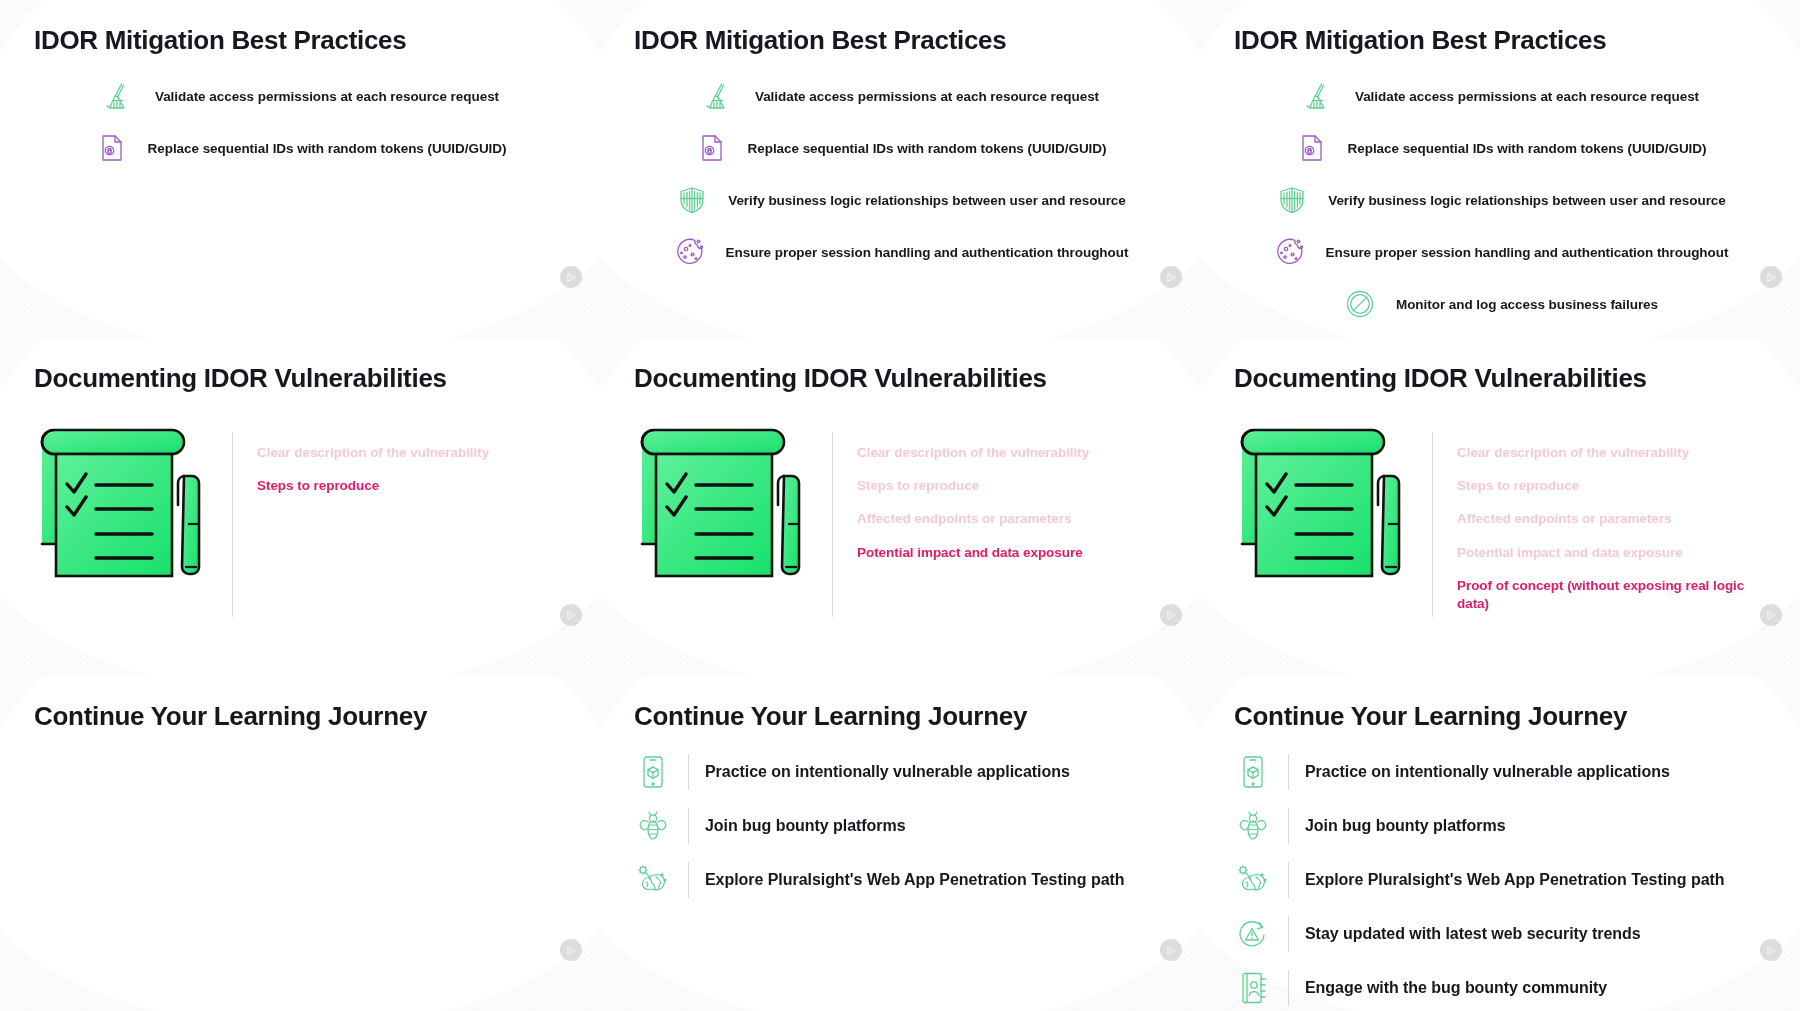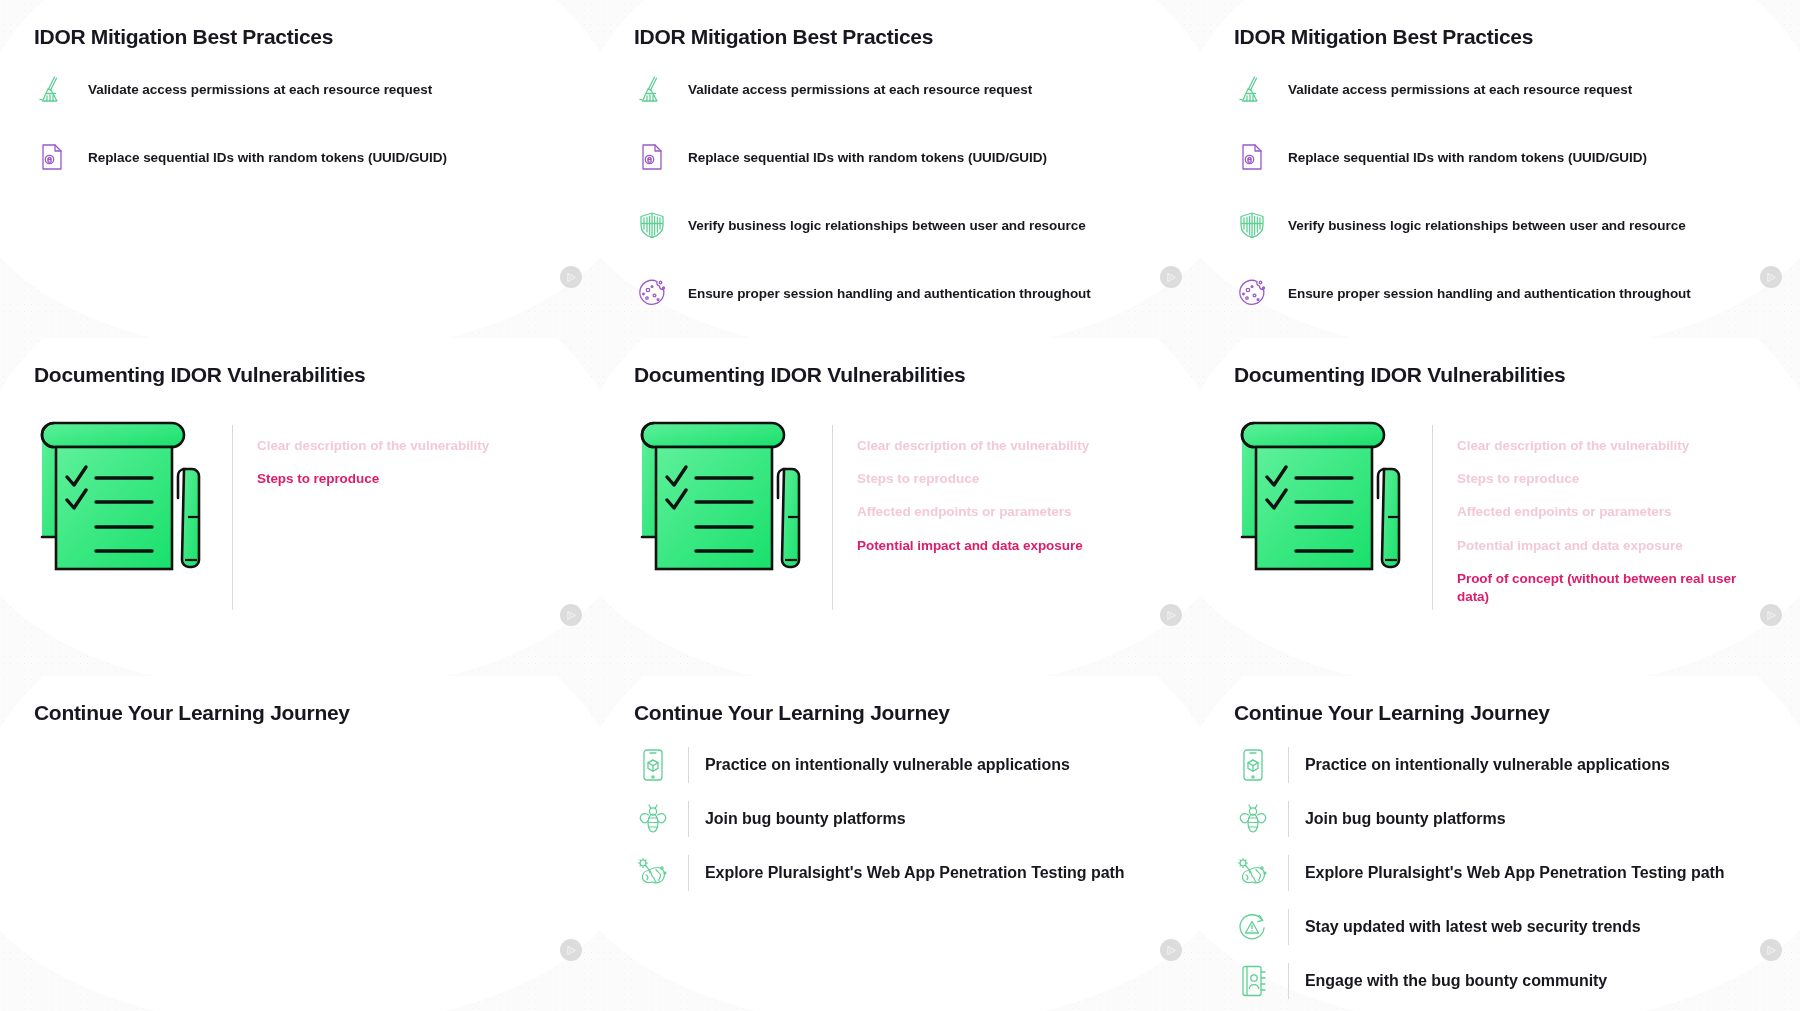--- a/index.html
+++ b/index.html
@@ -29,29 +29,29 @@
     content:"";
     position:absolute;left:-6%;right:-6%;top:-28%;height:132%;
     background:#ffffff;
     border-radius:50% 50% 46% 46%/60% 60% 40% 40%;
     box-shadow:0 0 0 0 rgba(0,0,0,0);
     z-index:0;
   }
   .panel-inner{position:relative;z-index:2;padding:0 34px;height:100%;box-sizing:border-box;}
 
   h2.slide-title{
-    font-size:21px;
+    font-size:26px;
     font-weight:bold;
     color:#17171f;
     letter-spacing:-0.3px;
     margin:0;
     padding-top:25px;
   }
   
-  .bullets{margin-top:22px;display:flex;flex-direction:column;gap:32px;}
+  .bullets{margin-top:22px;display:flex;flex-direction:column;gap:16px;align-items:center;}
   .bullet{display:flex;align-items:center;gap:18px;}
   .bullet .ico{width:36px;height:36px;flex:0 0 36px;display:flex;align-items:center;justify-content:center;}
   .bullet .txt{
     font-size:13.5px;font-weight:bold;color:#17171f;letter-spacing:-0.05px;
   }
   
   .docrow{display:flex;align-items:flex-start;margin-top:30px;height:200px;}
   .doc-art{width:190px;flex:0 0 190px;position:relative;height:185px;}
   .divline{width:1px;background:#d8d8dd;align-self:stretch;margin:8px 0 0 8px;height:185px;}
   .doc-list{padding-left:24px;padding-top:20px;display:flex;flex-direction:column;gap:15px;}
@@ -367,21 +367,21 @@
             <path d="M154 100 h11" stroke="#111" stroke-width="2.2"></path>
             <path d="M151 143 h12" stroke="#111" stroke-width="2.2"></path>
           </svg>
         </div>
         <div class="divline"></div>
         <div class="doc-list">
           <div class="doc-item faded">Clear description of the vulnerability</div>
           <div class="doc-item faded">Steps to reproduce</div>
           <div class="doc-item faded">Affected endpoints or parameters</div>
           <div class="doc-item faded">Potential impact and data exposure</div>
-          <div class="doc-item active">Proof of concept (without between real user data)</div>
+          <div class="doc-item active">Proof of concept (without exposing real logic data)</div>
         </div>
       </div>
     </div>
     <div class="playmark">
       <svg width="11" height="11" viewBox="0 0 12 12" fill="none" stroke="#f2f2f2" stroke-width="1.1" stroke-linejoin="round">
           <path d="M2 1.5 L10 6 L2 10.5 Z"></path>
           <path d="M4.6 4 L4.6 8"></path>
         </svg>
     </div>
   </div>

